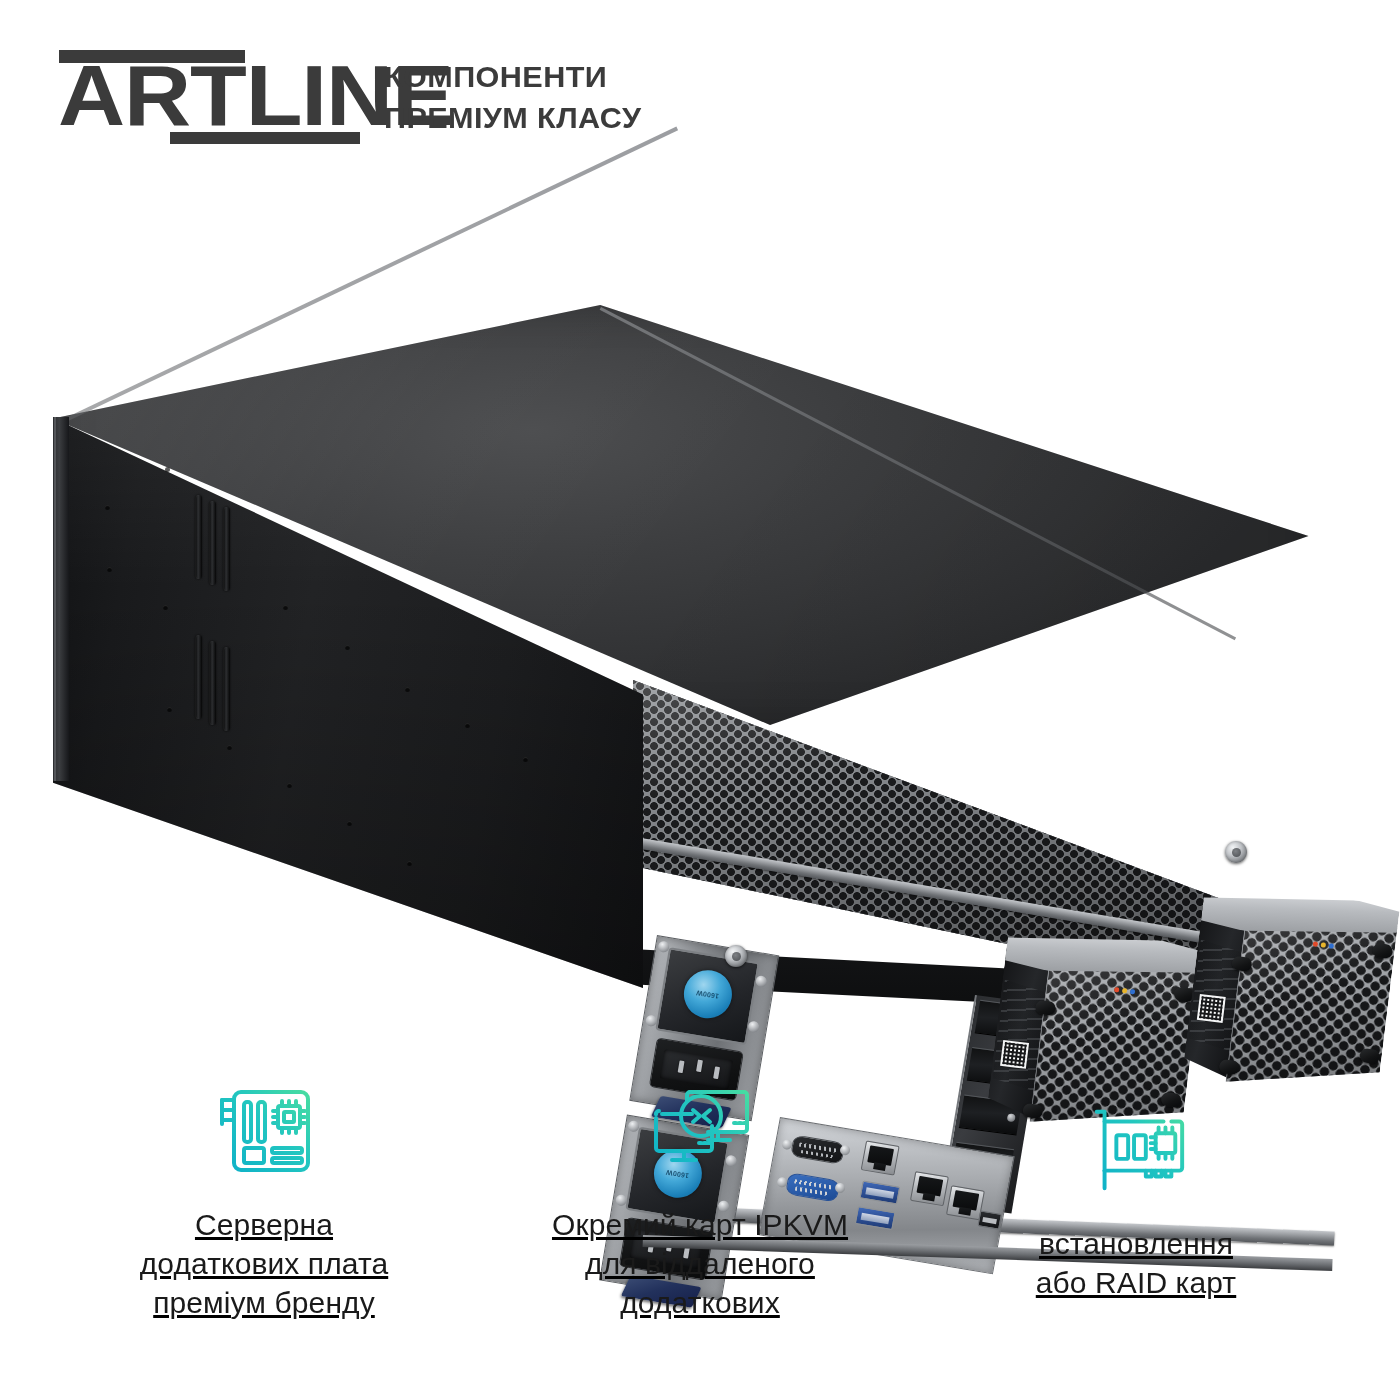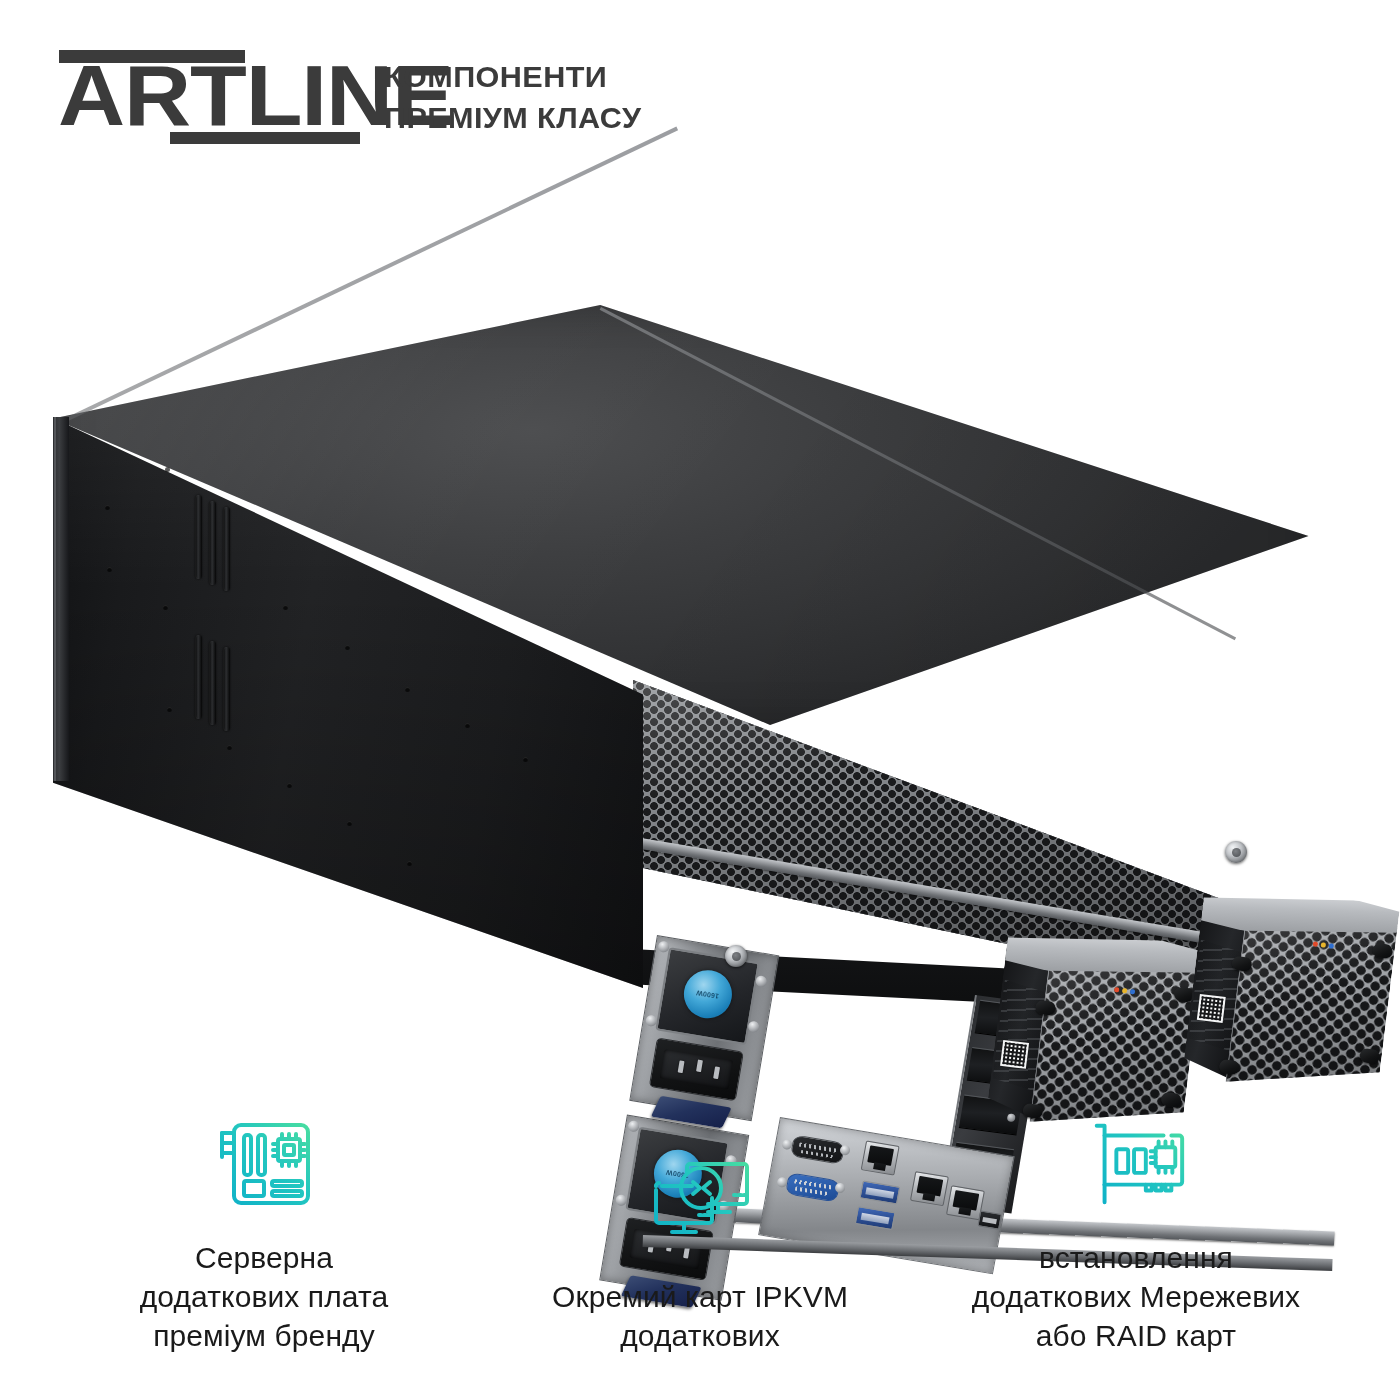--- a/index.html
+++ b/index.html
@@ -649,22 +649,23 @@
   }
 
   
   .features {
     position: absolute;
     left: 0;
     top: 1045px;
     width: 1400px;
     height: 310px;
     display: flex;
-    align-items: flex-end;
+    align-items: center;
     justify-content: center;
+    text-decoration: underline;
   }
   .feature {
     width: 436px;
     display: flex;
     flex-direction: column;
     align-items: center;
   }
   .feature-icon {
     width: 110px;
     height: 104px;
@@ -979,20 +980,21 @@
             <path d="M38 69v9M26 78h24"></path>
             <path d="M53 61h2M58 61h2M63 61h2"></path>
             <circle cx="55" cy="34" r="20" stroke-width="4"></circle>
             <path d="M47 28l7 6-7 6"></path>
             <path d="M64 28l-7 6 7 6"></path>
           </g>
         </svg>
       </div>
       <div class="feature-caption">
         <span>Окремий карт IPKVM</span>
+        <span>для віддаленого</span>
         <span>додаткових</span>
       </div>
     </div>
 
     <div class="feature">
       <div class="feature-icon">
         <svg width="112" height="94" viewBox="0 0 112 94" fill="none">
           <defs>
             <linearGradient id="g3" x1="104" y1="6" x2="16" y2="88" gradientUnits="userSpaceOnUse">
               <stop offset="0" stop-color="#4ade9f"></stop>
@@ -1009,20 +1011,19 @@
             <rect x="54" y="32" width="12" height="24" rx="2"></rect>
             <rect x="76" y="30" width="20" height="20" rx="2"></rect>
             <path d="M79 24v6M86 24v6M93 24v6M79 50v6M86 50v6M93 50v6"></path>
             <path d="M71 34h5M71 40h5M71 46h5"></path>
             <path d="M66 68v6h6v-6M76 68v6h6v-6M86 68v6h6v-6"></path>
           </g>
         </svg>
       </div>
       <div class="feature-caption">
         <span>встановлення</span>
-        <span>додаткових Мережевих</span>
         <span>або RAID карт</span>
       </div>
     </div>
 
   </div>
 
 </div>
 
 </body></html>

